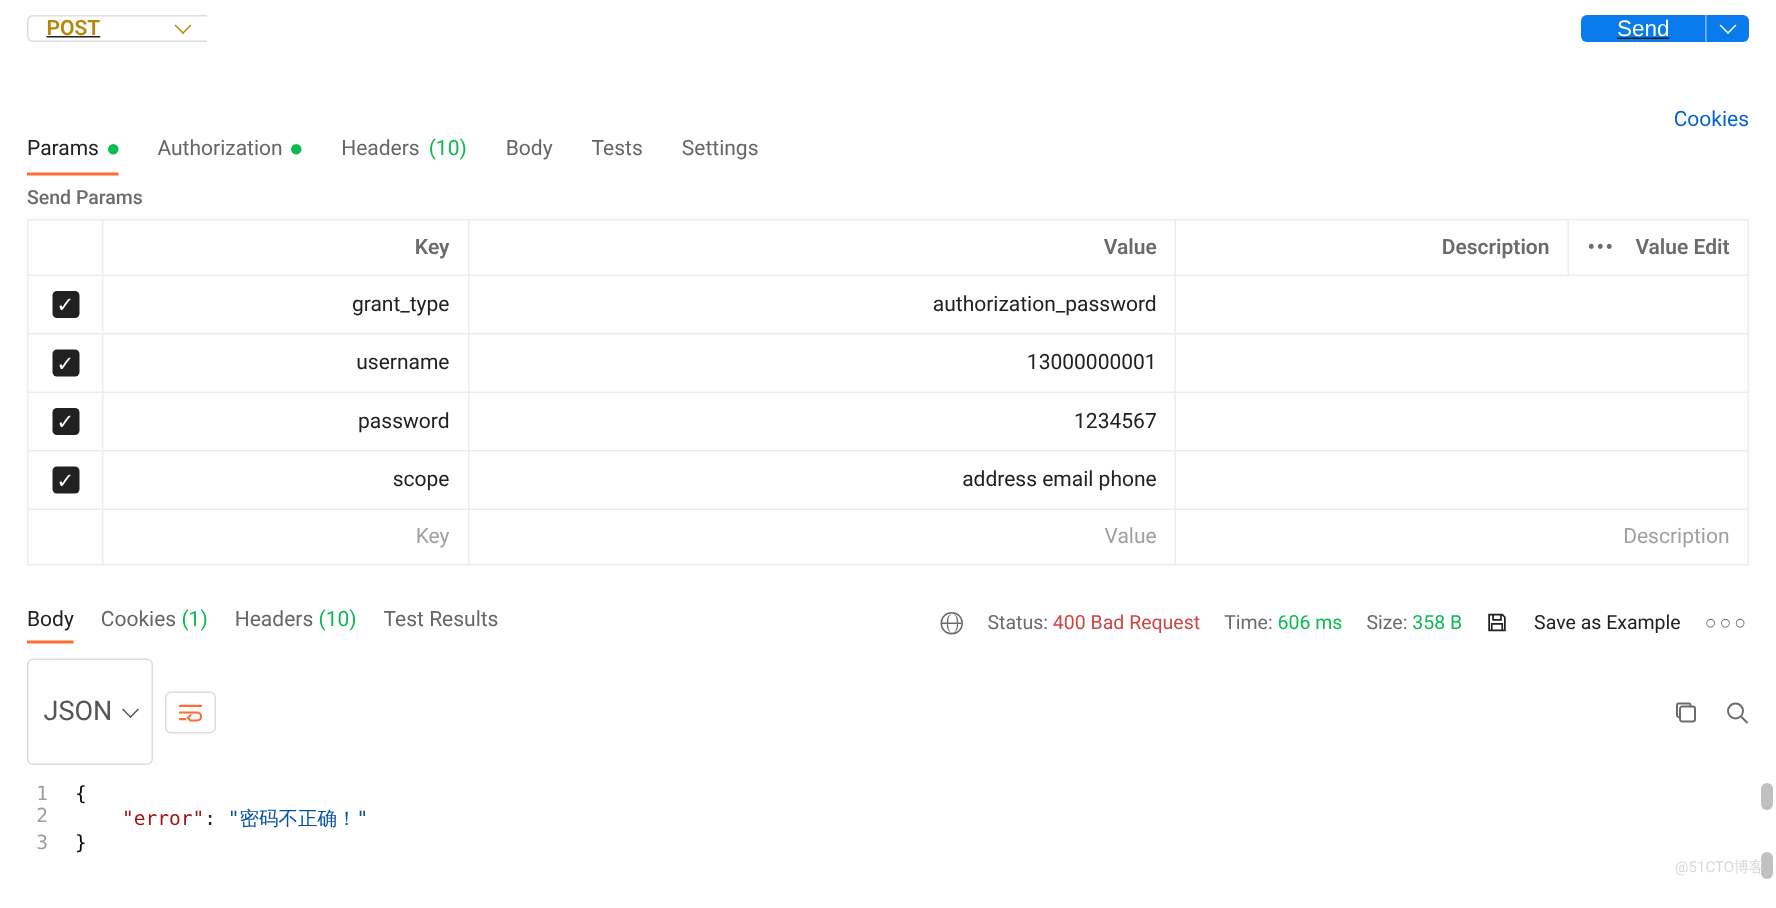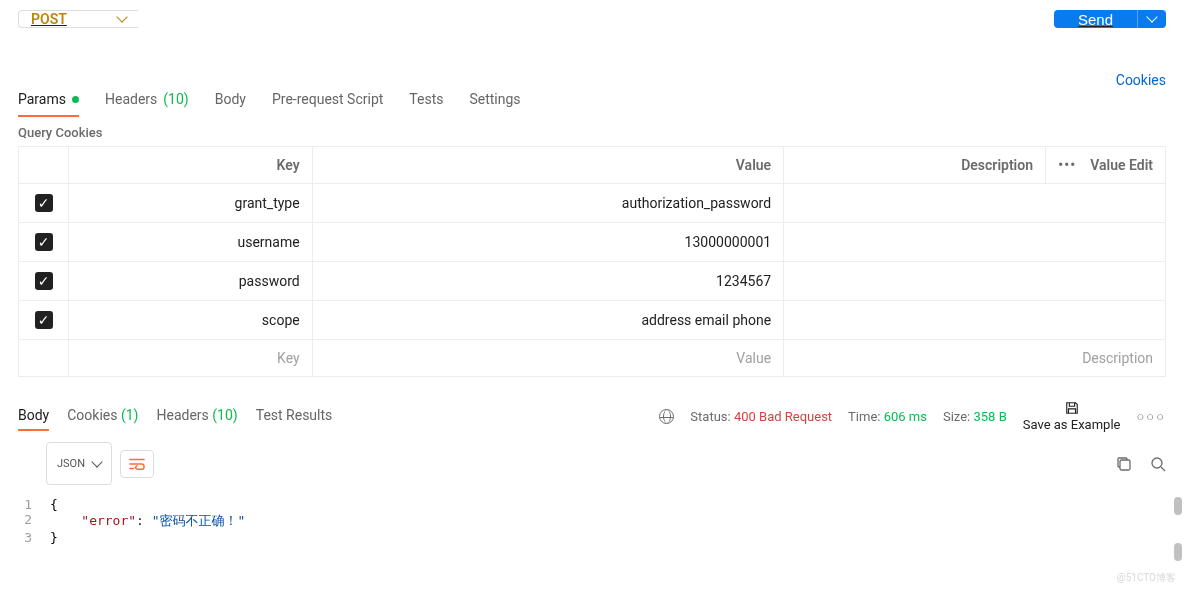--- a/index.html
+++ b/index.html
@@ -31,26 +31,26 @@
 .ellipsis-icon { letter-spacing:1px; color:#6b6b6b; margin-right:14px; }
 .response-area { margin-top: 24px; }
 .resp-tabs-row { display:flex; align-items:center; padding: 0 18px; gap: 18px; }
 .resp-tab { font-size:14px; color:#666; padding:4px 0 8px; cursor:pointer; position:relative; }
 .resp-tab.active { color:#212121; }
 .resp-tab.active::after { content:""; position:absolute; left:0; right:0; bottom:0; height:2px; background:#ff6c37; }
 .resp-tab .count-b { color:#0cbb52; }
 .resp-meta { margin-left:auto; display:flex; align-items:center; gap:16px; font-size:13px; color:#6b6b6b; }
 .resp-meta .val-red { color:#d04444; }
 .resp-meta .val-green { color:#0cbb52; }
-.resp-meta .save-link { color:#212121; cursor:pointer; display:flex; align-items:center; gap:2px;flex-direction:column; }
+.resp-meta .save-link { color:#212121; cursor:pointer; display:flex; align-items:center; gap:18px; }
 .view-tabs-row { display:flex; align-items:center; padding: 10px 18px 8px; gap: 0; }
 .view-tabs { display:flex; background:#f2f2f2; border-radius:4px; padding:3px; }
 .view-tab { padding:6px 14px; font-size:13px; color:#666; cursor:pointer; border-radius:3px; }
 .view-tab.active { background:#fff; color:#212121; }
-.format-select { margin-left:28px; border:1px solid #ddd; border-radius:4px; padding:14px 10px; font-size:11px; color:#555; display:flex; align-items:center; gap:8px; }
+.format-select { margin-left:0; border:1px solid #ddd; border-radius:4px; padding:24px 10px; font-size:18px; color:#555; display:flex; align-items:center; gap:8px; }
 .wrap-btn { margin-left:8px; border:1px solid #ddd; border-radius:4px; padding:6px 8px; color:#ff6c37; cursor:pointer; display:flex; align-items:center; }
 .view-right { margin-left:auto; display:flex; gap:18px; color:#6b6b6b; }
 .code-block { padding: 4px 10px 20px; font-family: "SFMono-Regular", Consolas, monospace; font-size:13px; position:relative; }
 .code-line { display:flex; }
 .gutter { width:40px; text-align:right; color:#9e9e9e; padding-right:18px; user-select:none; }
 .code-content { white-space:pre; }
 .json-key { color:#a31515; }
 .json-str { color:#0451a5; }
 .json-brace { color:#000; }
 .scroll-thumb { position:absolute; right:2px; width:8px; height:18px; background:#c0c0c0; border-radius:4px; }
@@ -79,42 +79,43 @@
   </div>
 </div>
 
 <div class="tabs-row">
   <div class="tabs-left">
     <div class="tab active">
         <span>Params</span>
         <span class="dot-green"></span>
       </div>
     <div class="tab">
+        <span>Authorization</span>
+        <span class="dot-green"></span>
+      </div>
+    <div class="tab">
         <span>Headers</span> 
         <span class="count">(10)</span>
       </div>
     <div class="tab">
         <span>Body</span>
       </div>
     <div class="tab">
-        <span>Pre-request Script</span>
-      </div>
-    <div class="tab">
         <span>Tests</span>
       </div>
     <div class="tab">
         <span>Settings</span>
       </div>
   </div>
   <div class="tabs-right">
     <span class="cookies-link">Cookies</span>
   </div>
 </div>
 
-<div class="section-label">Query Cookies</div>
+<div class="section-label">Send Params</div>
 
 <table class="params-table">
   <thead>
     <tr>
       <th class="chk-col"></th>
       <th>Key</th>
       <th>Value</th>
       <th>Description</th>
       <th class="actions-col"><span class="ellipsis-icon">•••</span><span>Value Edit</span></th>
     </tr>

